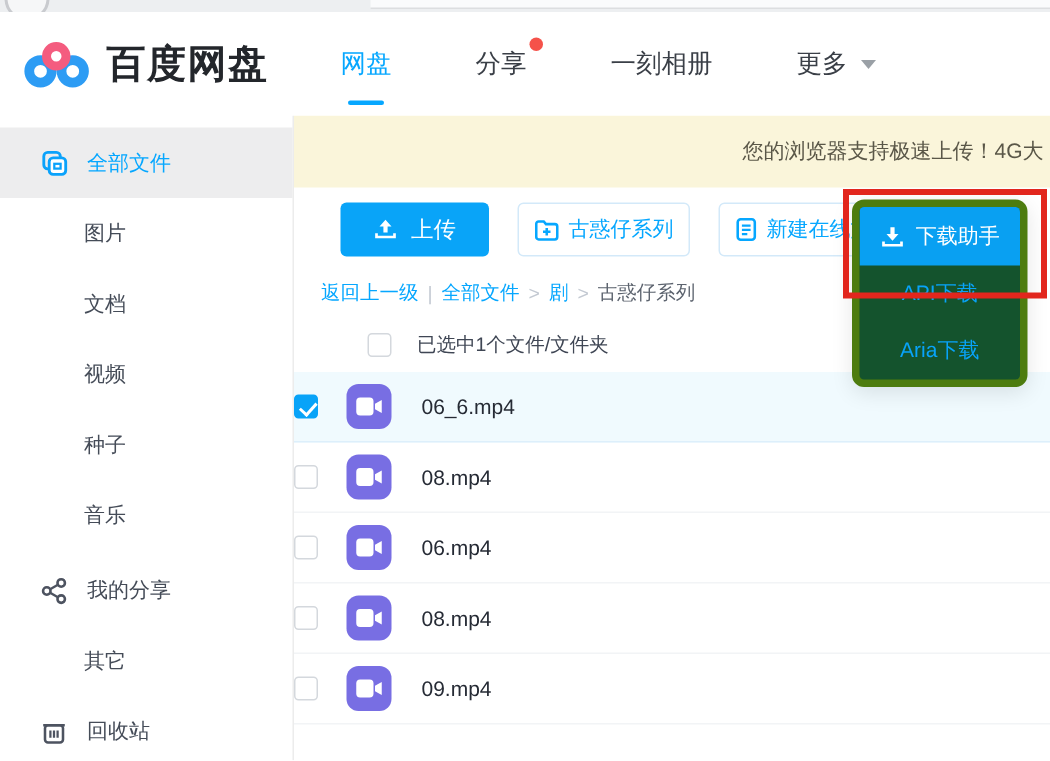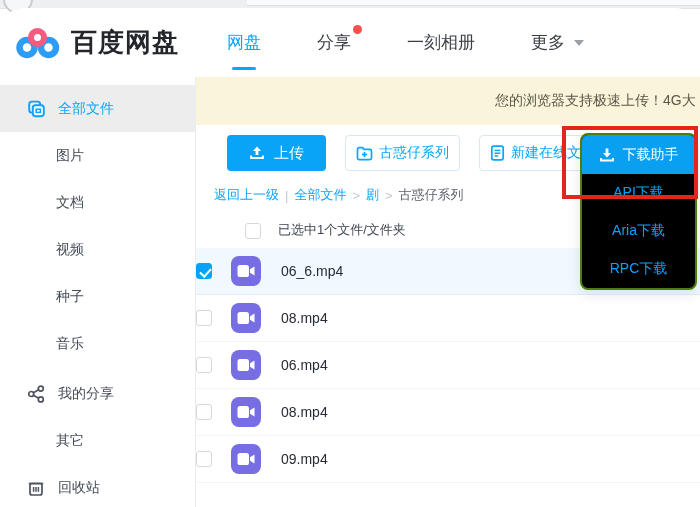--- a/index.html
+++ b/index.html
@@ -5,21 +5,21 @@
   html,body{margin:0;padding:0;background:#fff;}
   .page{position:relative;width:700px;height:507px;overflow:hidden;background:#fff;
         font-family:"Liberation Sans","DejaVu Sans",sans-serif;-webkit-font-smoothing:antialiased;}
 
   
   .top-strip{position:absolute;left:0;top:0;width:700px;height:8px;background:#edeff1;border-bottom:1px solid #e2e3e5;}
   .top-strip .tabcurve{position:absolute;left:3px;top:-16px;width:26px;height:26px;border:2px solid #c9cbcf;border-radius:50%;background:#f6f7f8;}
   .top-strip .right-seg{position:absolute;left:247px;top:0;right:0;height:5px;background:#fafbfc;border-bottom:1px solid #dcdee0;}
 
   
-  .header{position:absolute;left:0;top:8px;width:700px;height:69px;background:#fff;display:flex;align-items:center;z-index:2;border-radius:24px;}
+  .header{position:absolute;left:0;top:8px;width:700px;height:69px;background:#fff;display:flex;align-items:center;z-index:2;}
   .logo{display:flex;align-items:center;margin-left:16px;gap:9px;flex:none;}
   .logo-text{font-size:26px;font-weight:700;color:#23262b;letter-spacing:1px;}
   .nav{display:flex;align-items:stretch;height:100%;margin-left:20px;}
   .nav-item{position:relative;display:flex;align-items:center;font-size:17px;color:#3a3f47;padding:16px 28px;cursor:pointer;}
   .nav-item.active{color:#06a7ff;}
   .nav-item.active::after{content:"";position:absolute;left:50%;transform:translateX(-50%);bottom:7px;width:24px;height:3px;border-radius:2px;background:#06a7ff;}
   .nav-badge{position:absolute;top:17px;right:17px;width:9px;height:9px;border-radius:50%;background:#f5524a;}
   .chev{width:0;height:0;border-left:5px solid transparent;border-right:5px solid transparent;border-top:6px solid #9aa0a6;margin-left:9px;}
 
   
@@ -39,35 +39,35 @@
   .btn-primary{background:#09a4f8;color:#fff;padding:0 22px;gap:9px;font-size:15px;}
   .btn-outline{background:#fff;color:#06a7ff;border:1px solid #d3e9f9;padding:0 10px;gap:6px;}
 
   
   .breadcrumb{position:absolute;left:214px;top:186px;font-size:13px;display:flex;align-items:center;gap:6px;white-space:nowrap;}
   .bc-link{color:#06a7ff;cursor:pointer;}
   .bc-sep{color:#c3c9d2;}
   .bc-current{color:#5c636e;}
 
   
-  .select-bar{position:absolute;left:213px;top:221px;display:flex;align-items:flex-end;gap:17px;font-size:13px;color:#3f4654;padding-left:32px;}
+  .select-bar{position:absolute;left:213px;top:221px;display:flex;align-items:center;gap:17px;font-size:13px;color:#3f4654;padding-left:32px;}
 
   .cbox{width:16px;height:16px;border:1px solid #d4d8dd;border-radius:3px;background:#fff;box-sizing:border-box;flex:none;cursor:pointer;position:relative;}
   .cbox.checked{background:#08a3f8;border-color:#08a3f8;}
   .cbox.checked::after{content:"";position:absolute;left:4.5px;top:1.5px;width:5px;height:9px;border:solid #fff;border-width:0 2px 2px 0;transform:rotate(42deg);}
 
   
   .rows{position:absolute;left:196px;top:248px;width:504px;}
   .file-row{height:47px;display:flex;align-items:center;border-bottom:1px solid #f2f4f6;box-sizing:border-box;cursor:pointer;}
   .file-row.selected{background:#f0fafe;border-bottom-color:#ddeffb;}
   .vicon{width:30px;height:30px;border-radius:8px;background:#786ee3;margin-left:19px;flex:none;display:flex;align-items:center;justify-content:center;}
   .fname{margin-left:20px;font-size:14px;color:#262b35;}
 
   
-  .download-panel{position:absolute;left:580px;top:133px;width:117px;background:#000000;border:2px solid #4d7c0f;border-radius:8px;
+  .download-panel{position:absolute;left:568px;top:133px;width:117px;background:#14532d;border:5px solid #4d7c0f;border-radius:8px;
                   box-shadow:0 4px 14px rgba(0,0,0,.10);z-index:5;overflow:hidden;box-sizing:border-box;}
   .dl-btn{height:39px;background:#09a0f2;color:#fff;display:flex;align-items:center;justify-content:center;gap:8px;font-size:14px;cursor:pointer;}
   .dl-item{height:38px;display:flex;align-items:center;justify-content:center;color:#08a3f8;font-size:14px;cursor:pointer;}
 
   
   .red-annotation{position:absolute;left:562px;top:126px;width:136px;height:73px;border:4px solid #e2261d;z-index:9;box-sizing:border-box;pointer-events:none;}
 
   svg{display:block;}
 </style>
 </head>
@@ -274,18 +274,17 @@
       <span>
         <svg width="16" height="16" viewBox="0 0 16 16">
           <path d="M8 10.5 L4 6 H6.6 V1.5 H9.4 V6 H12 Z" fill="#fff"></path>
           <path d="M2 11 V13.5 H14 V11" fill="none" stroke="#fff" stroke-width="1.8"></path>
         </svg>
       </span>
       <span>下载助手</span>
     </div>
     <div class="dl-item">API下载</div>
     <div class="dl-item">Aria下载</div>
-    <div class="dl-item">RPC下载</div>
   </div>
 
   <div class="red-annotation"></div>
 
 </div>
 
 </body></html>

